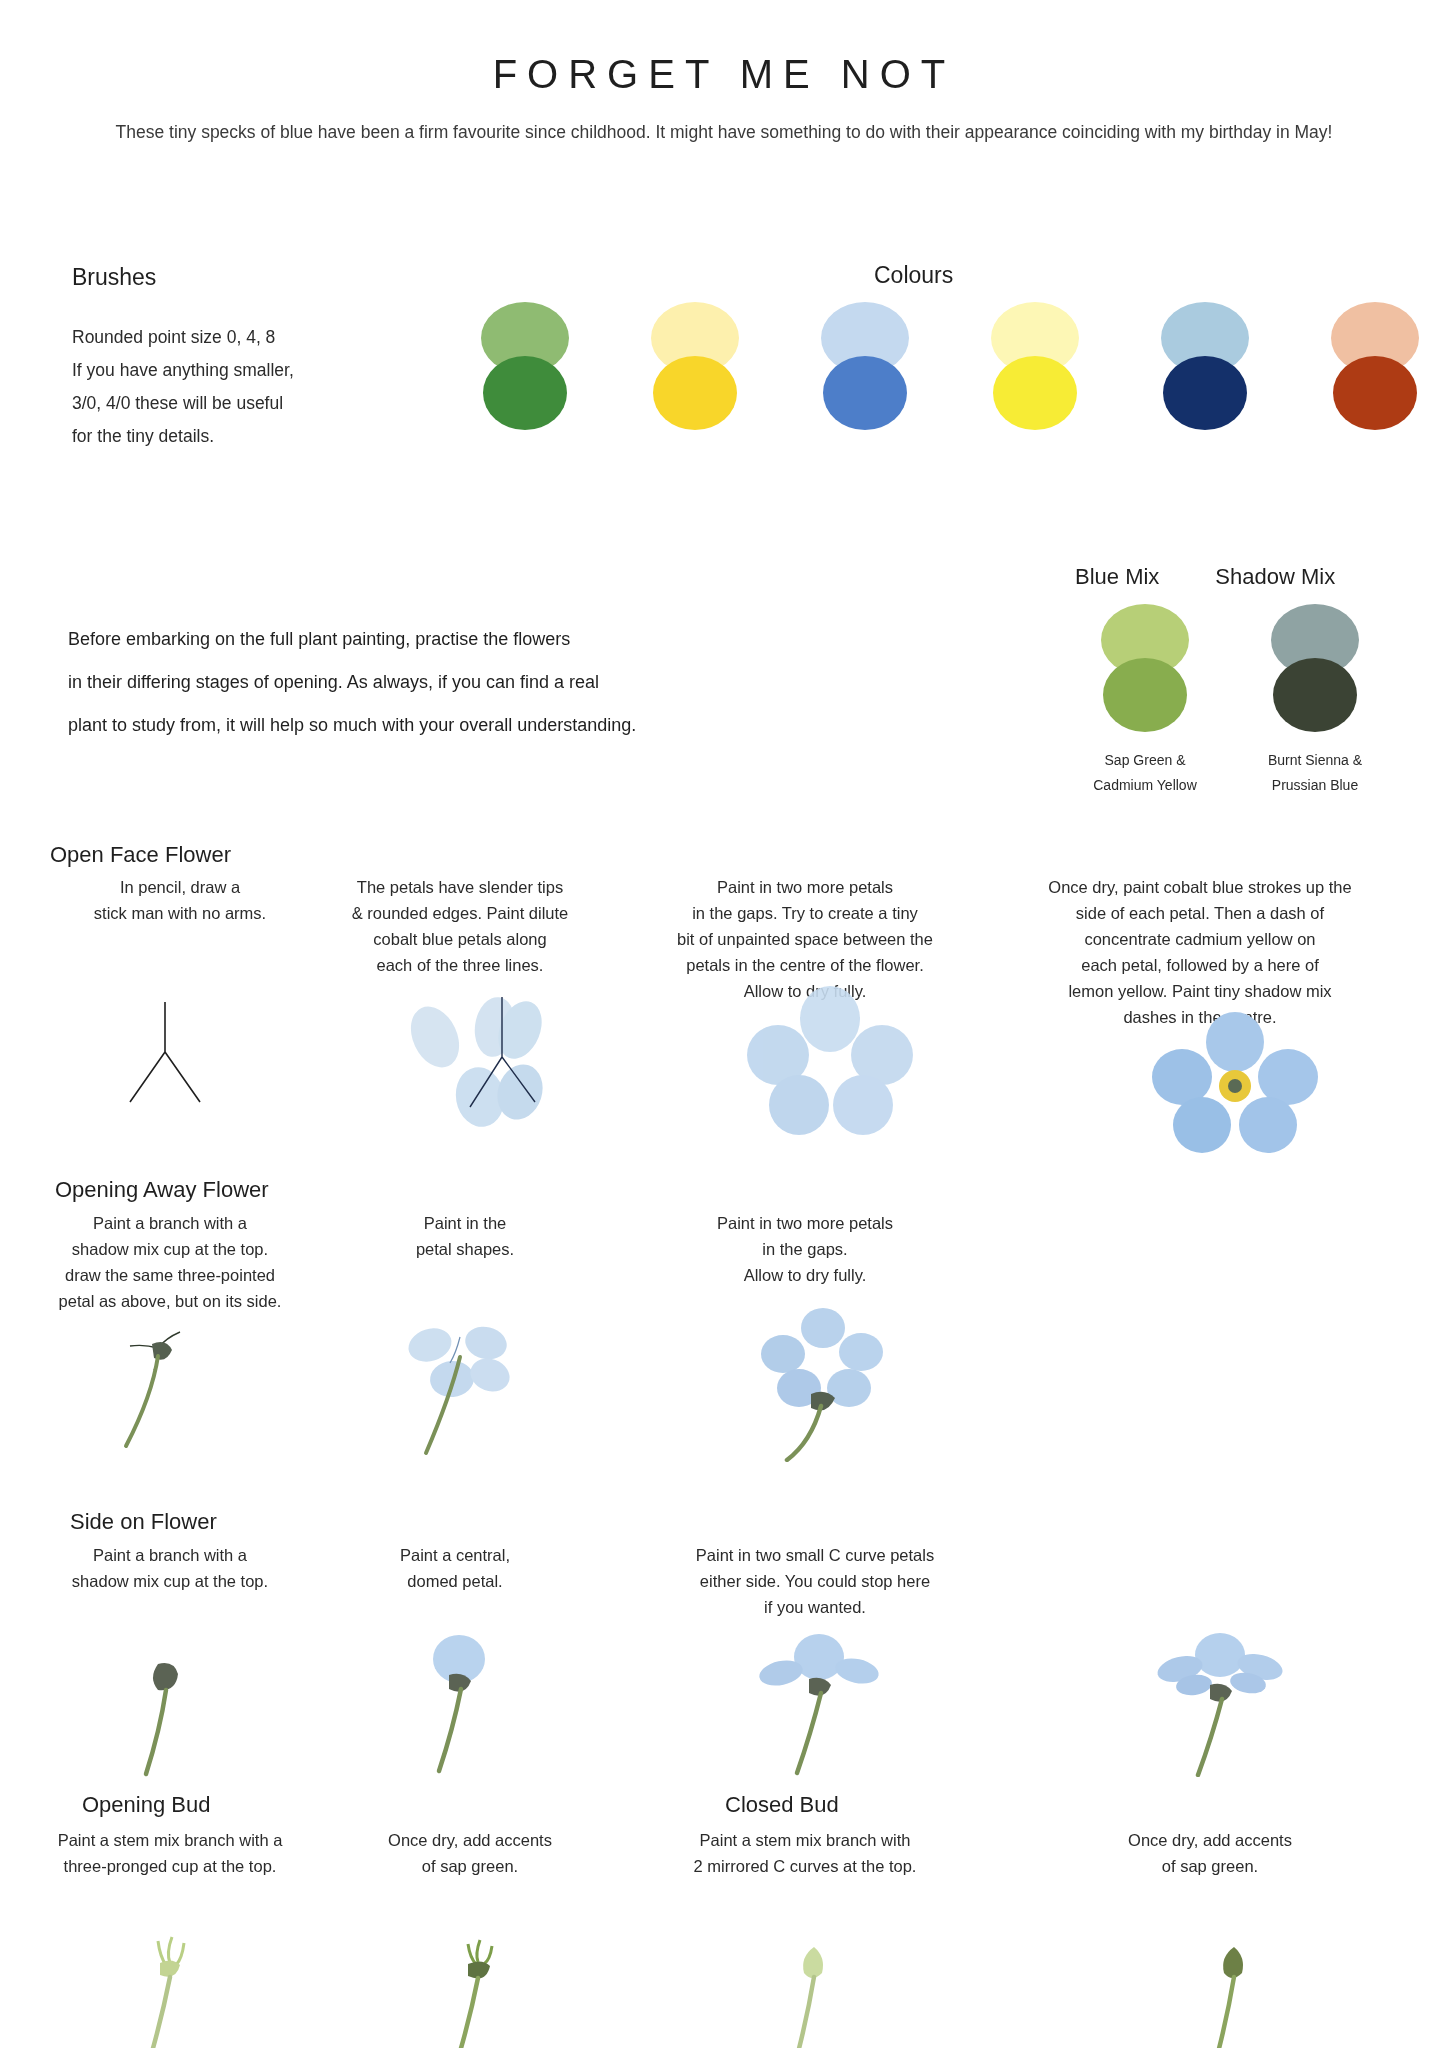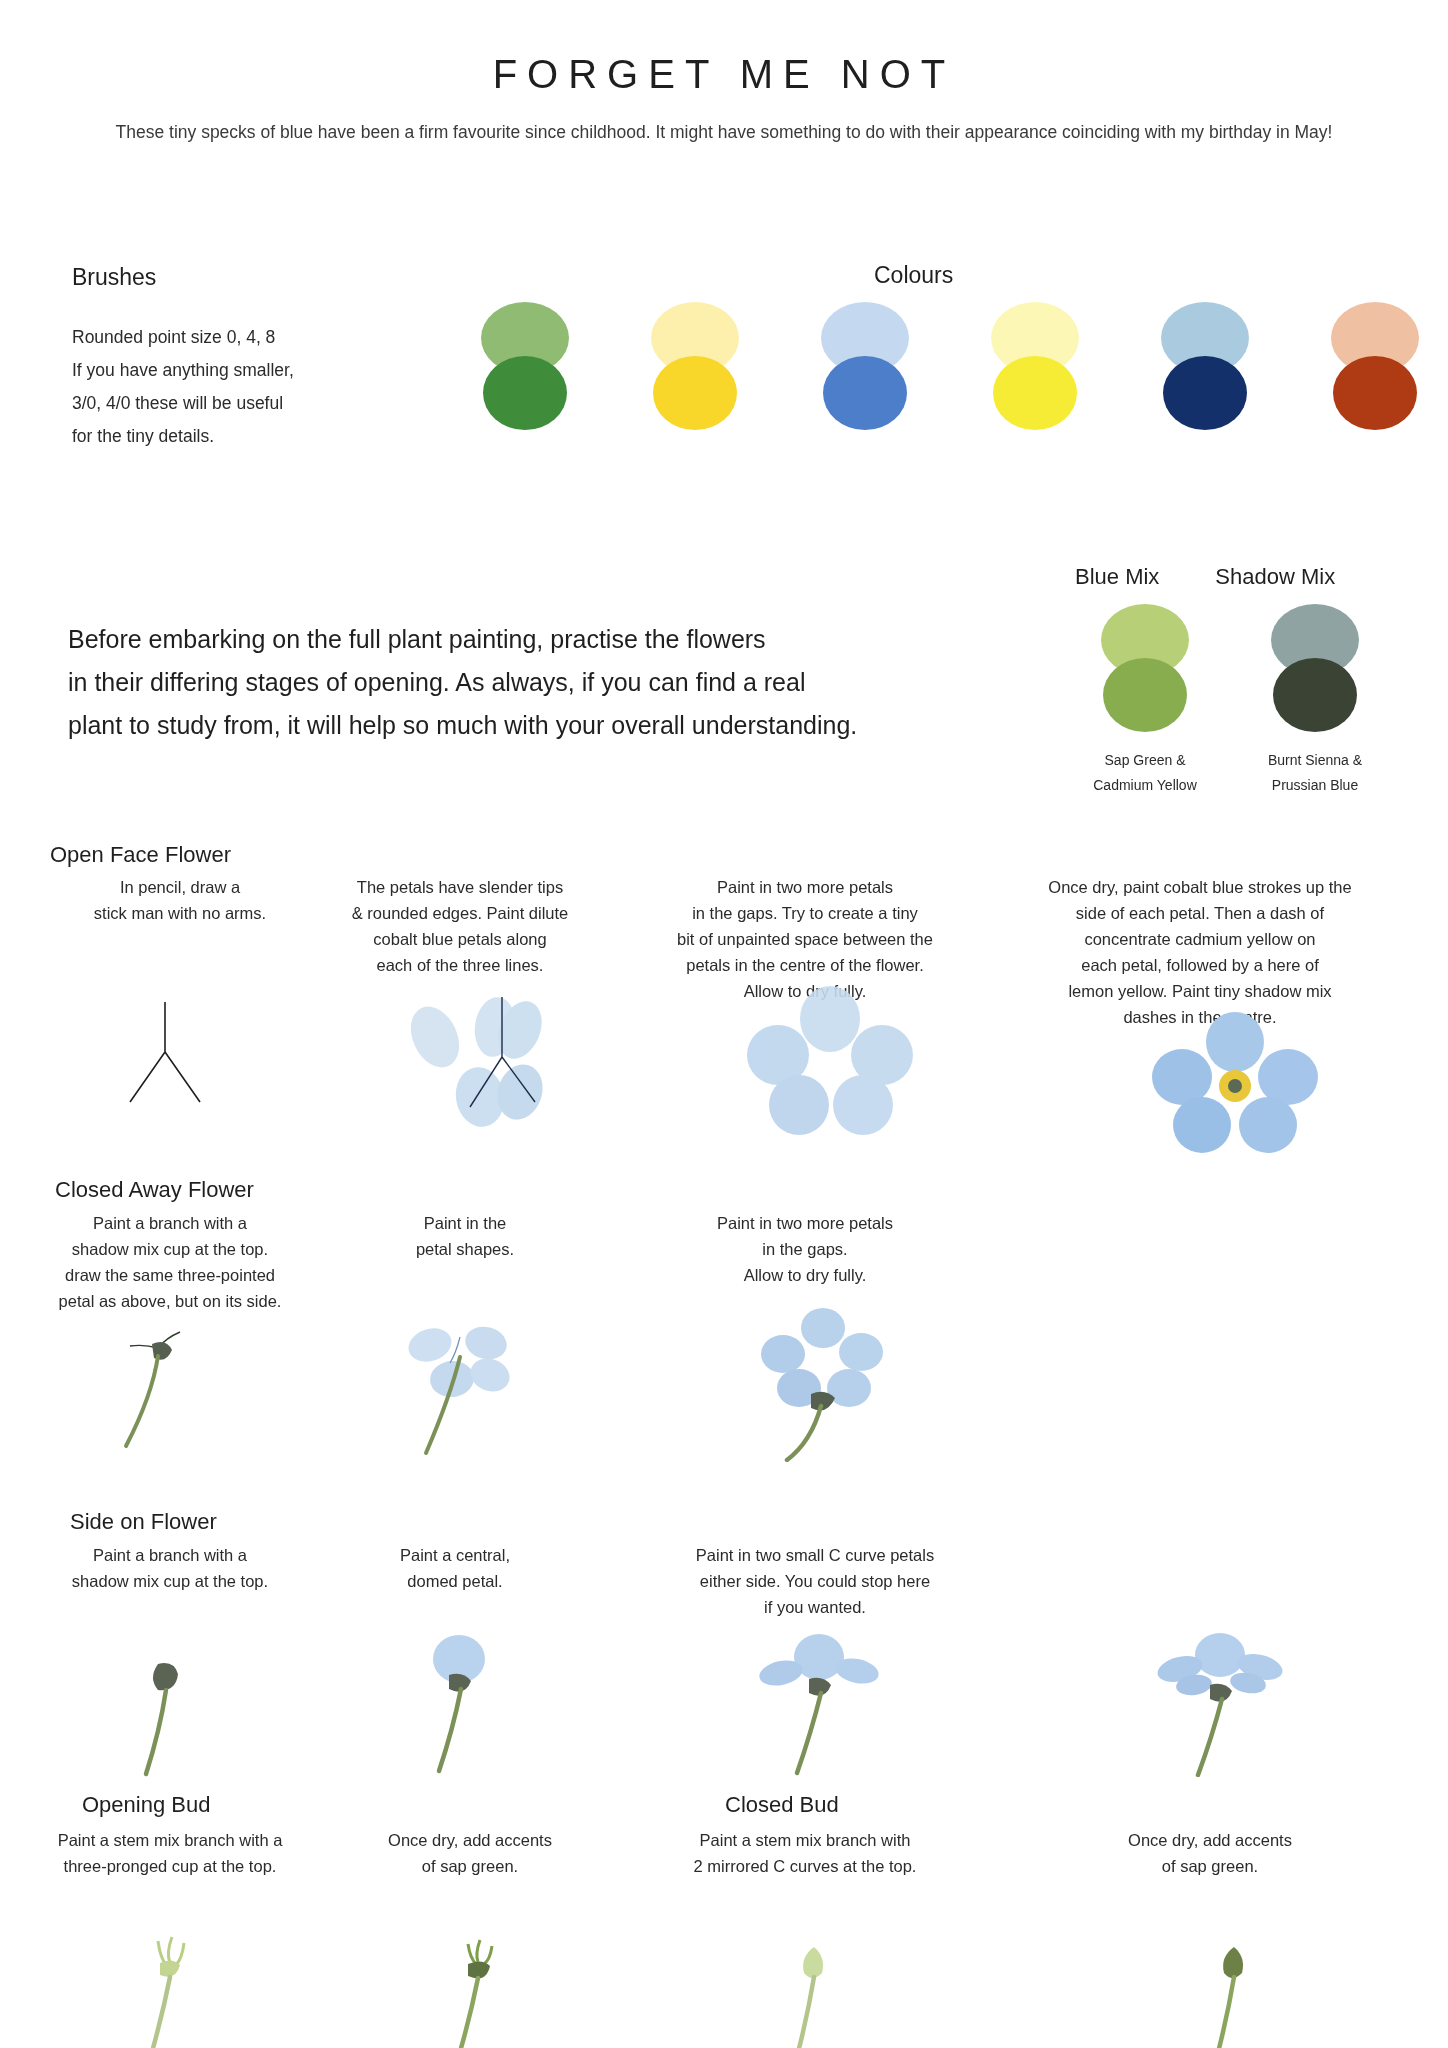--- a/index.html
+++ b/index.html
@@ -133,21 +133,21 @@
     line-height: 25px;
     color: #2b2b2b;
   }
 
   
   .intro {
     position: absolute;
     left: 68px;
     top: 566px;
     width: 950px;
-    font-size: 25px;
+    font-size: 18px;
     line-height: 43px;
     color: #1f1f1f;
   }
 
   
   .sec-title {
     position: absolute;
     font-size: 22px;
     color: #1f1f1f;
   }
@@ -301,21 +301,21 @@
       <ellipse cx="95" cy="35" rx="29" ry="30" fill="#a8c8ea"></ellipse>
       <ellipse cx="42" cy="70" rx="30" ry="28" fill="#9dc1e7"></ellipse>
       <ellipse cx="148" cy="70" rx="30" ry="28" fill="#a5c6ea"></ellipse>
       <ellipse cx="62" cy="118" rx="29" ry="28" fill="#99bfe6"></ellipse>
       <ellipse cx="128" cy="118" rx="29" ry="28" fill="#a2c4e9"></ellipse>
       <circle cx="95" cy="79" r="16" fill="#e8c83a"></circle>
       <circle cx="95" cy="79" r="7" fill="#5a6a55"></circle>
     </g>
   </svg>
 
-  <div class="sec-title" style="left:55px; top:1125px;">Closed Away Flower</div>
+  <div class="sec-title" style="left:55px; top:1125px;">Opening Away Flower</div>
   <div class="step-caption" style="left: 10px; top: 1158px; width: 320px; white-space: pre-line;">Paint a branch with a
 shadow mix cup at the top.
 draw the same three-pointed
 petal as above, but on its side.</div>
   <div class="step-caption" style="left: 350px; top: 1158px; width: 230px; white-space: pre-line;">Paint in the
 petal shapes.</div>
   <div class="step-caption" style="left: 640px; top: 1158px; width: 330px; white-space: pre-line;">Paint in two more petals
 in the gaps.
 Allow to dry fully.</div>
 

